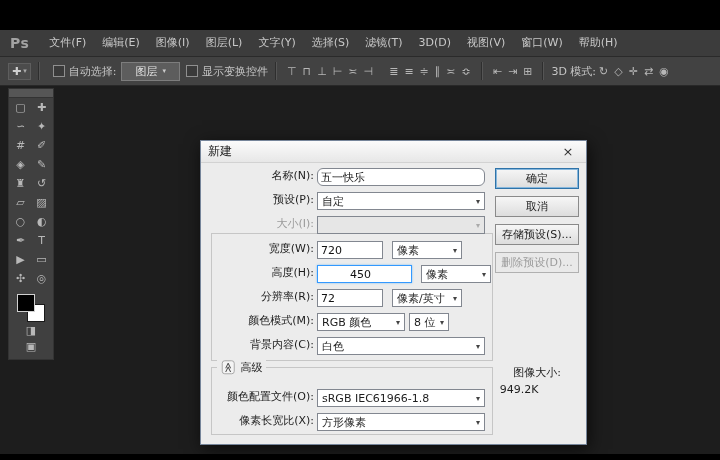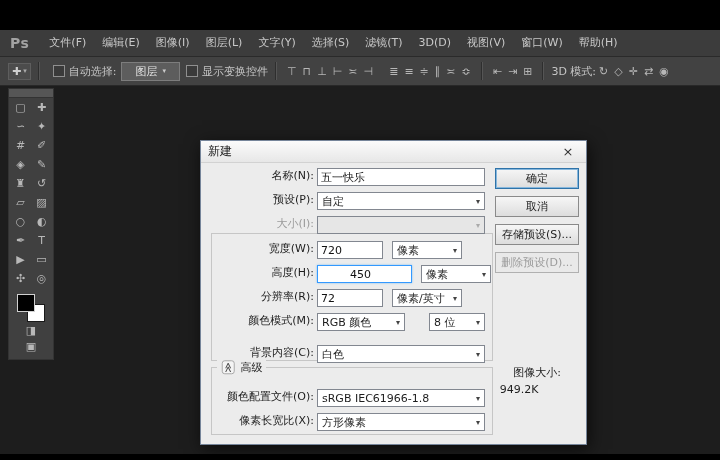--- a/index.html
+++ b/index.html
@@ -170,21 +170,21 @@
   <div class="dlg-title">
     <span>新建</span>
     <span class="dlg-close">×</span>
   </div>
 
   <div class="groupbox gb-main"></div>
   <div class="groupbox gb-adv"></div>
 
   <div class="row" style="top:27px">
     <span class="lbl">名称(N):</span>
-    <input class="tinput" style="width: 160px;" value="五一快乐">
+    <input class="tinput" style="width: 160px; border-radius: 6px;" value="五一快乐">
   </div>
 
   <div class="row" style="top:51px">
     <span class="lbl">预设(P):</span>
     <div class="select" style="width:168px">
       <span>自定</span>
       <span class="arr">▾</span>
     </div>
   </div>
 
@@ -222,27 +222,27 @@
       <span class="arr">▾</span>
     </div>
   </div>
 
   <div class="row" style="top:172px">
     <span class="lbl">颜色模式(M):</span>
     <div class="select" style="width:88px">
       <span>RGB 颜色</span>
       <span class="arr">▾</span>
     </div>
-    <div class="select" style="width:56px;margin-left:24px">
+    <div class="select" style="width:40px;margin-left:4px">
       <span>8 位</span>
       <span class="arr">▾</span>
     </div>
   </div>
 
-  <div class="row" style="top:204px">
+  <div class="row" style="top:196px">
     <span class="lbl">背景内容(C):</span>
     <div class="select" style="width:168px">
       <span>白色</span>
       <span class="arr">▾</span>
     </div>
   </div>
 
   <div class="adv-header">
     <span class="adv-chevron">≪</span>
     <span>高级</span>

